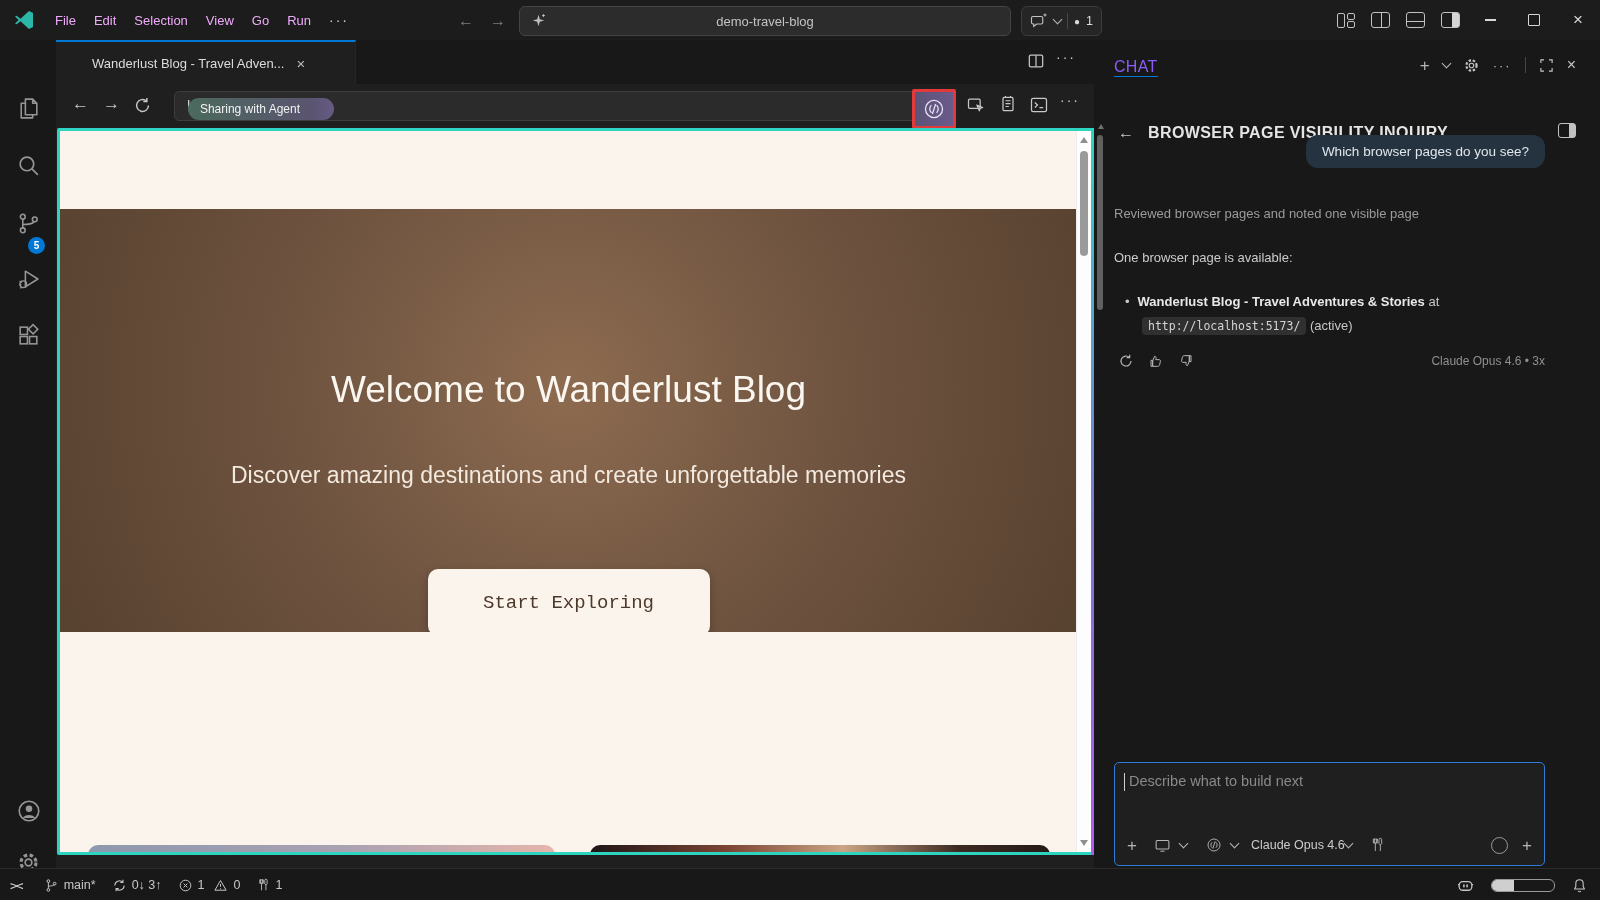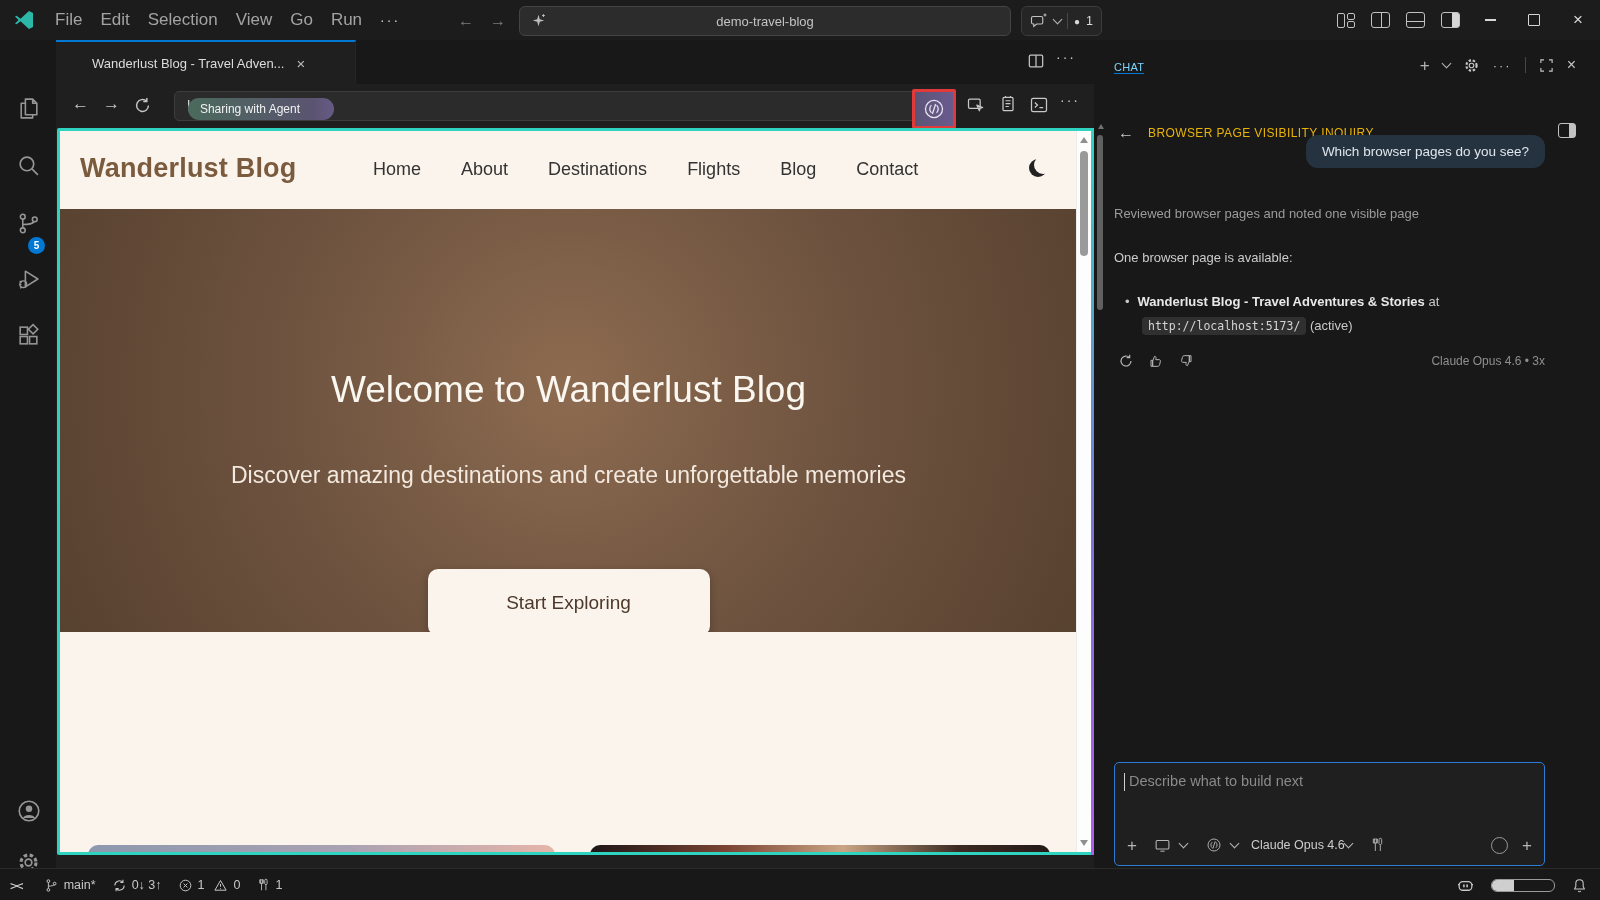--- a/index.html
+++ b/index.html
@@ -6,21 +6,21 @@
   body{
     width:1600px;height:900px;position:relative;overflow:hidden;
     background:#181818;color:#cccccc;
     font-family:"Liberation Sans",sans-serif;
     -webkit-font-smoothing:antialiased;
   }
   svg{display:block}
 
   
   #titlebar{position:absolute;left:0;top:0;width:1600px;height:40px;background:#1c1c1c;display:flex;align-items:center}
-  .menu-item{font-size:17px;color:#a3a3a3;padding:0 9px;cursor:default}
+  .menu-item{font-size:13px;color:#f0abfc;padding:0 9px;cursor:default}
   .menu-more{font-size:14px;color:#cfcfcf;letter-spacing:2px;padding:0 9px}
   #tb-center{position:absolute;left:455px;top:6px;display:flex;align-items:center;gap:10px}
   .tb-arrow{font-size:16px;color:#7c7c7c;width:22px;text-align:center}
   #project-search{width:490px;height:28px;background:#2c2c2c;border:1px solid #444;border-radius:6px;
     display:flex;align-items:center;justify-content:center;position:relative;color:#c3c3c3;font-size:13px}
   #project-search .spark{position:absolute;left:10px;top:5px;color:#bdbdbd}
   #sessions-btn{display:flex;align-items:center;gap:6px;height:28px;padding:0 8px;border:1px solid #3c3c3c;border-radius:6px;background:#252525}
   .chev{width:6px;height:6px;border-right:1.4px solid #b9b9b9;border-bottom:1.4px solid #b9b9b9;transform:rotate(45deg);margin-top:-3px}
   .vsep{width:1px;height:16px;background:#474747}
   #session-dot{color:#d8d8d8;font-size:10px}
@@ -75,38 +75,38 @@
   #brand{position:absolute;left:20px;top:22px;font-size:27px;font-weight:bold;color:#7a5b3e;letter-spacing:.2px}
   #site-links{position:absolute;left:313px;top:28px;display:flex;gap:40px}
   .site-link{font-size:18px;color:#333;white-space:nowrap}
   #moon{position:absolute;right:30px;top:28px;width:18px;height:18px;border-radius:50%;box-shadow:inset 5px -3px 0 0 #222}
   
   #hero{position:absolute;left:0;top:78px;right:14px;height:423px;
     background:radial-gradient(circle at 50% 42%,#8d6b50 0%,#6f5440 48%,#57412f 100%)}
   #hero-title{position:absolute;left:0;right:0;top:160px;text-align:center;font-size:37px;font-weight:normal;color:#faf6f0}
   #hero-sub{position:absolute;left:0;right:0;top:253px;text-align:center;font-size:23px;color:#f3e9de}
   #cta{position:absolute;left:50%;transform:translateX(-50%);top:360px;width:282px;height:67px;background:#fbf4ec;border:none;border-radius:10px;
-    font-size:19px;color:#4c392b;font-family:Liberation Sans, sans-serif;box-shadow:0 3px 8px rgba(0,0,0,.25)}
+    font-size:19px;color:#4c392b;font-family:Liberation Mono, monospace;box-shadow:0 3px 8px rgba(0,0,0,.25)}
   
   #featured{position:absolute;left:0;top:501px;right:14px;bottom:0;background:#fbf4ec}
   #featured-h{position:absolute;left:0;right:0;top:83px;text-align:center;font-size:44px;font-weight:bold;color:#402d25}
   .card-img{position:absolute;top:213px;height:20px;border-radius:10px 10px 0 0}
   #card1{left:28px;width:467px;background:linear-gradient(90deg,#8d98ae,#a9a2b2 55%,#e5b5aa)}
   #card2{left:530px;width:460px;background:linear-gradient(90deg,#1d1516,#7c4434 30%,#caa585 55%,#3c2a22 80%,#241a18)}
 
   
   #chat{position:absolute;left:1094px;top:40px;width:506px;height:828px;background:#181818}
   #chat-scroll-thumb{position:absolute;left:3px;top:95px;width:6px;height:175px;background:#606060;border-radius:3px}
   #chat-scroll-up{position:absolute;left:4px;top:84px;width:0;height:0;border-left:3px solid transparent;border-right:3px solid transparent;border-bottom:5px solid #707070}
   #chat-head{position:absolute;left:20px;top:14px;right:24px;height:26px;display:flex;align-items:center}
-  #chat-title{font-size:11px;color:#7dd3fc;letter-spacing:.3px;border-bottom:1.5px solid #0078d4;padding-bottom:0}
+  #chat-title{font-size:16px;color:#8b5cf6;letter-spacing:.3px;border-bottom:1.5px solid #0078d4;padding-bottom:0}
   #chat-head-ics{position:absolute;right:0;top:2px;display:flex;align-items:center;gap:13px;color:#c5c5c5}
   #thread-row{position:absolute;left:24px;top:84px;right:24px;display:flex;align-items:center;gap:14px}
   #thread-back{font-size:16px;color:#c9c9c9}
-  #thread-title{font-size:12px;font-weight:normal;color:#eab308;letter-spacing:.4px}
+  #thread-title{font-size:16px;font-weight:bold;color:#e5e5e5;letter-spacing:.4px}
   #thread-panel-ic{position:absolute;right:0;top:-1px;width:16px;height:13px;border:1.4px solid #c2c2c2;border-radius:3px}
   #thread-panel-ic::after{content:"";position:absolute;right:0;top:0;bottom:0;width:6px;background:#c2c2c2}
   #bubble{position:absolute;right:55px;top:95px;max-width:330px;background:#253340;border-radius:12px;padding:9px 16px;font-size:13.5px;color:#dfe6ec}
   #prog-note{position:absolute;left:20px;top:166px;font-size:13px;color:#9b9b9b}
   #answer-intro{position:absolute;left:20px;top:210px;font-size:13px;color:#cccccc}
   #bullet-block{position:absolute;left:31px;top:250px;right:55px;font-size:13px;color:#c9c9c9;line-height:24px}
   #bullet-block .b{color:#c9c9c9;margin-right:8px}
   #bullet-block .pg-title{font-weight:bold;color:#e8e8e8}
   .codechip{font-family:"DejaVu Sans Mono",monospace;font-size:11.5px;background:#303030;border-radius:4px;padding:2px 6px;color:#d4d4d4}
   #actions-row{position:absolute;left:24px;top:311px;right:55px;height:20px;display:flex;align-items:center;gap:14px;color:#b5b5b5}
@@ -273,32 +273,20 @@
     <svg class="nav-ic" style="left:973px;top:11px" width="20" height="20" viewBox="0 0 24 24">
       <rect x="3" y="4" width="18" height="16" rx="2" fill="none" stroke="#c8c8c8" stroke-width="1.5"></rect>
       <path d="M7 9 l3.2 3 -3.2 3 M12.5 15 h4.5" fill="none" stroke="#c8c8c8" stroke-width="1.5"></path>
     </svg>
     <span class="nav-ic" style="left:1004px;top:8px;font-size:14px;letter-spacing:2px">···</span>
   </div>
 
   <div id="viewport">
     <div id="vp-rightedge"></div>
     <div id="site">
-      <div id="site-nav">
-        <div id="brand">Wanderlust Blog</div>
-        <div id="site-links">
-          <span class="site-link">Home</span>
-          <span class="site-link">About</span>
-          <span class="site-link">Destinations</span>
-          <span class="site-link">Flights</span>
-          <span class="site-link">Blog</span>
-          <span class="site-link">Contact</span>
-        </div>
-        <div id="moon"></div>
-      </div>
       <div id="hero">
         <div id="hero-title">Welcome to Wanderlust Blog</div>
         <div id="hero-sub">Discover amazing destinations and create unforgettable memories</div>
         <button id="cta">Start Exploring</button>
       </div>
       <div id="featured">
         <div class="card-img" id="card1"></div>
         <div class="card-img" id="card2"></div>
       </div>
       <div id="site-scroll">

